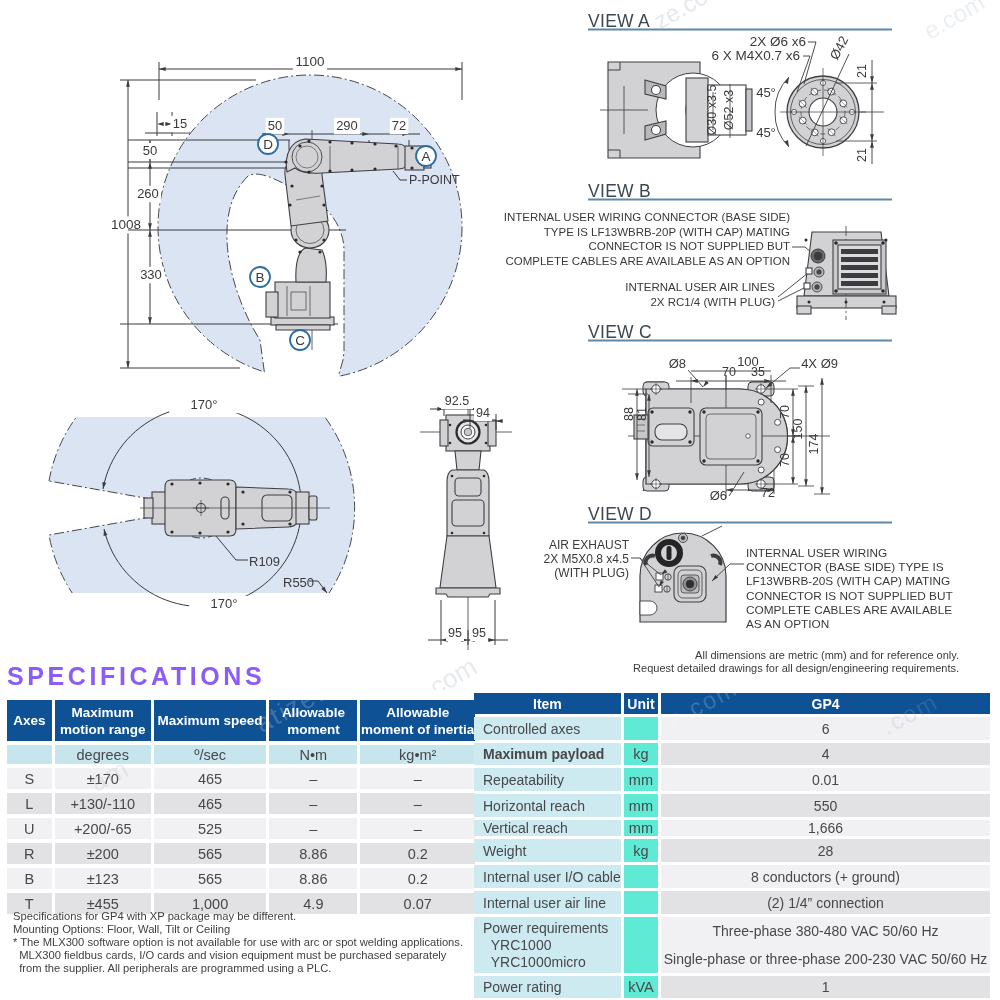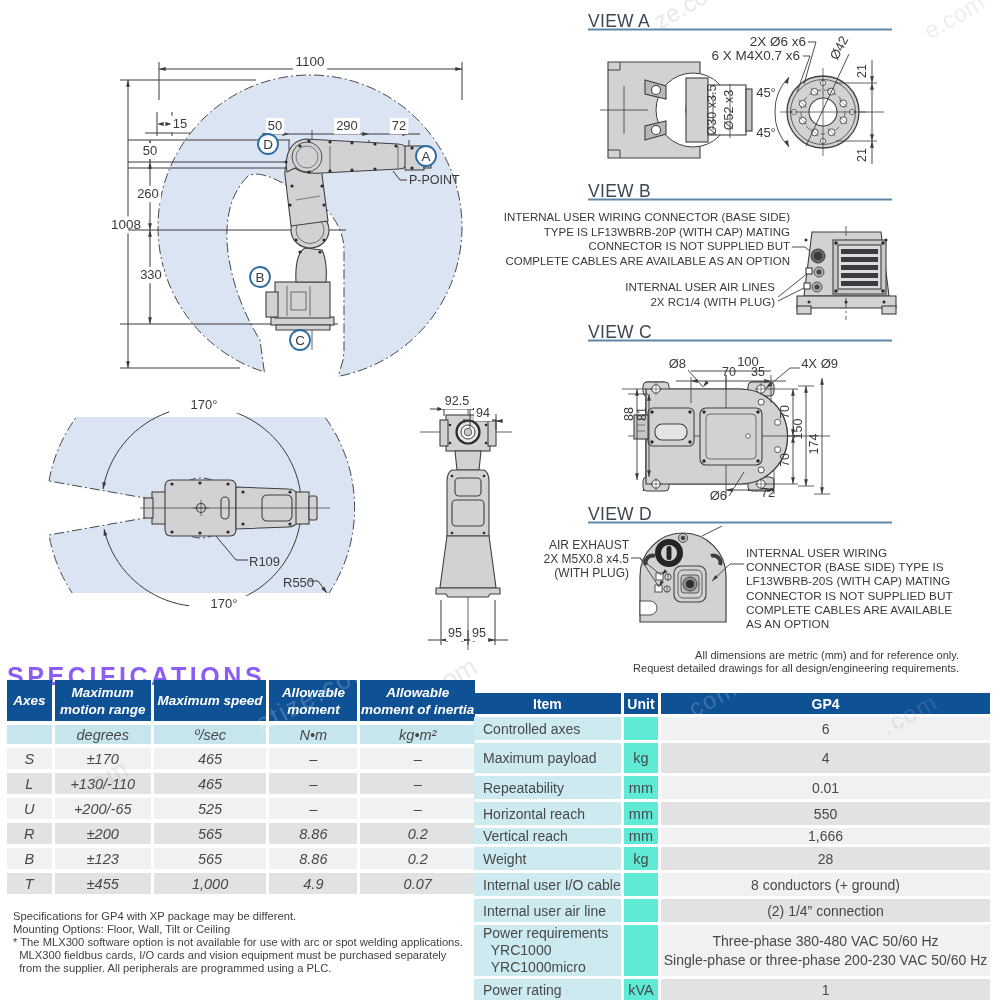--- a/index.html
+++ b/index.html
@@ -3,21 +3,21 @@
 <meta charset="utf-8">
 <style>
   html,body{margin:0;padding:0;}
   body{width:1000px;height:1000px;position:relative;background:#fff;
        font-family:"Liberation Sans",sans-serif;overflow:hidden;}
   .abs{position:absolute;}
   #specTitle{left:7px;top:662px;font-size:25px;font-weight:bold;color:#8b5cf6;letter-spacing:3.6px;}
   table{border-collapse:separate;}
   td{padding:0;}
   
-  #tleft{left:4px;top:676px;border-spacing:3px 4px;table-layout:fixed;width:474px;font-style:italic;}
+  #tleft{left:4px;top:696px;border-spacing:3px 4px;table-layout:fixed;width:474px;}
   #tleft td{font-size:14.5px;color:#48484a;text-align:center;vertical-align:middle;white-space:nowrap;}
   #tleft td.hd{background:#0e5195;color:#fff;font-weight:bold;font-size:13.5px;line-height:17px;white-space:normal;}
   #tleft td.cy{background:#c7e5ed;}
   #tleft tr.r1 td{background:#f1f0f2;}
   #tleft tr.r2 td{background:#e2e1e3;}
   
   #tright{left:471px;top:690px;border-spacing:3px;table-layout:fixed;width:522px;}
   #tright td{font-size:14px;color:#48484a;vertical-align:middle;white-space:nowrap;}
   #tright td.hd{background:#0e5195;color:#fff;font-weight:bold;text-align:center;font-size:14px;}
   #tright td.it{background:#cdeaf1;text-align:left;padding-left:9px;font-size:14px;}
@@ -563,21 +563,21 @@
     <td class="hd" style="width:146px;height:21px;">Item</td>
     <td class="hd" style="width:34px;">Unit</td>
     <td class="hd" style="width:327px;">GP4</td>
   </tr>
   <tr>
         <td class="it" style="height:23px;">Controlled axes</td>
         <td class="un"></td>
         <td class="g1">6</td>
       </tr>
   <tr>
-        <td class="it" style="height:30px;">Maximum payload</td>
+        <td class="it" style="height:22px;font-weight:bold;">Maximum payload</td>
         <td class="un">kg</td>
         <td class="g2">4</td>
       </tr>
   <tr>
         <td class="it" style="height:23px;">Repeatability</td>
         <td class="un">mm</td>
         <td class="g1">0.01</td>
       </tr>
   <tr>
         <td class="it" style="height:23px;">Horizontal reach</td>
@@ -600,21 +600,21 @@
         <td class="g1">8 conductors (+ ground)</td>
       </tr>
   <tr>
         <td class="it" style="height:23px;">Internal user air line</td>
         <td class="un"></td>
         <td class="g2">(2) 1/4” connection</td>
       </tr>
   <tr>
         <td class="it" style="height:47px;line-height:17px;">Power requirements<br>&nbsp;&nbsp;YRC1000<br>&nbsp;&nbsp;YRC1000micro</td>
         <td class="un"></td>
-      <td class="g1" style="line-height:19px;margin-top:36px;">Three-phase 380-480 VAC 50/60 Hz<br>Single-phase or three-phase 200-230 VAC 50/60 Hz</td>
+      <td class="g1" style="line-height:28px;margin-top:36px;">Three-phase 380-480 VAC 50/60 Hz<br>Single-phase or three-phase 200-230 VAC 50/60 Hz</td>
       </tr>
   <tr>
         <td class="it" style="height:22px;">Power rating</td>
         <td class="un">kVA</td>
         <td class="g2">1</td>
       </tr>
 </tbody>
   </table>
 
 <div class="abs" style="left:250px;top:680px;transform:rotate(-28deg);color:rgba(255,255,255,0.20);font-size:26px;letter-spacing:2px;z-index:5;">atize.com</div>

